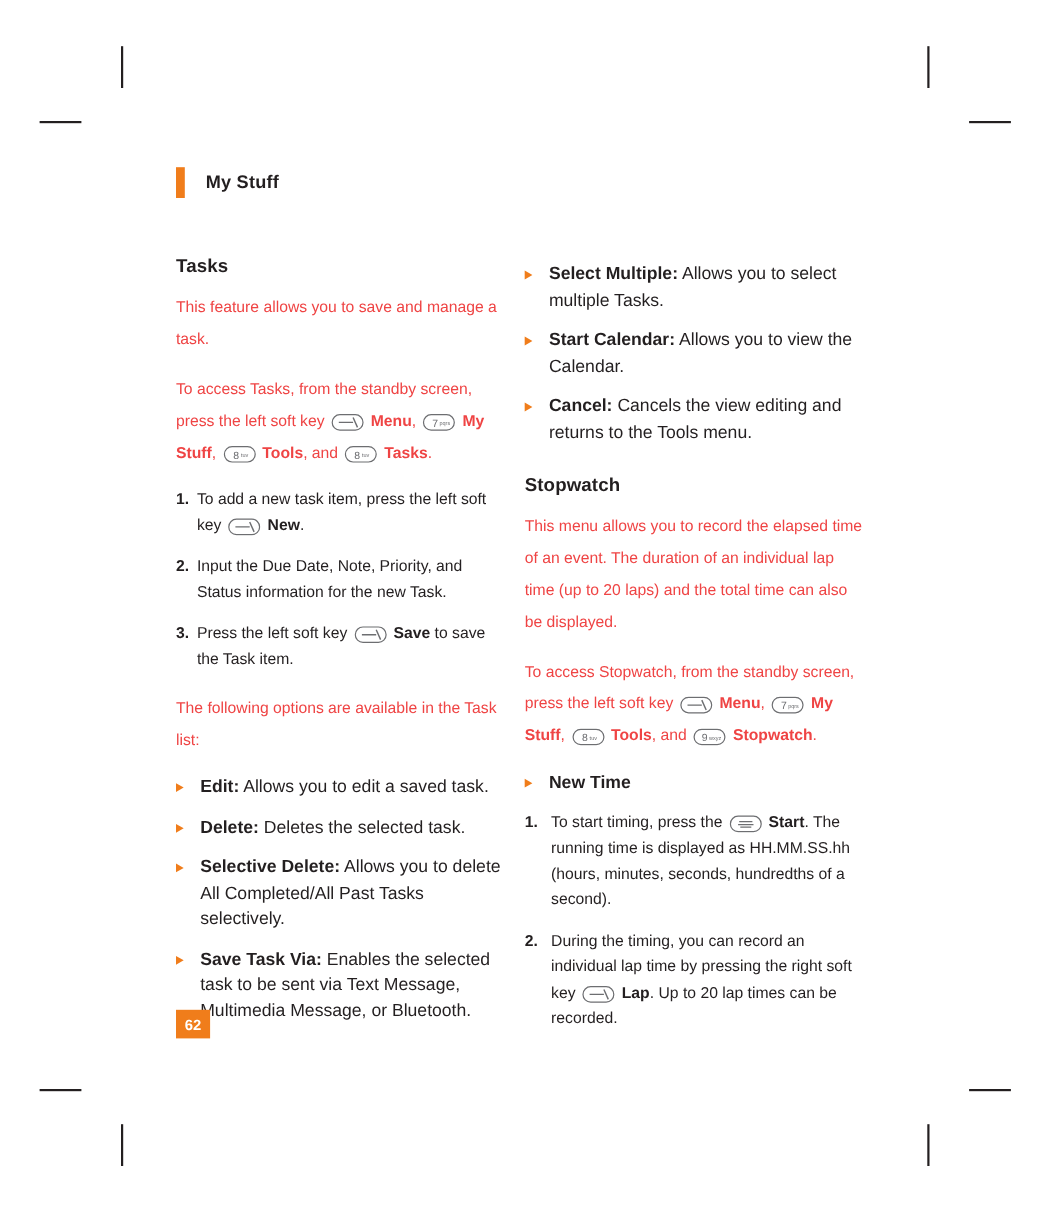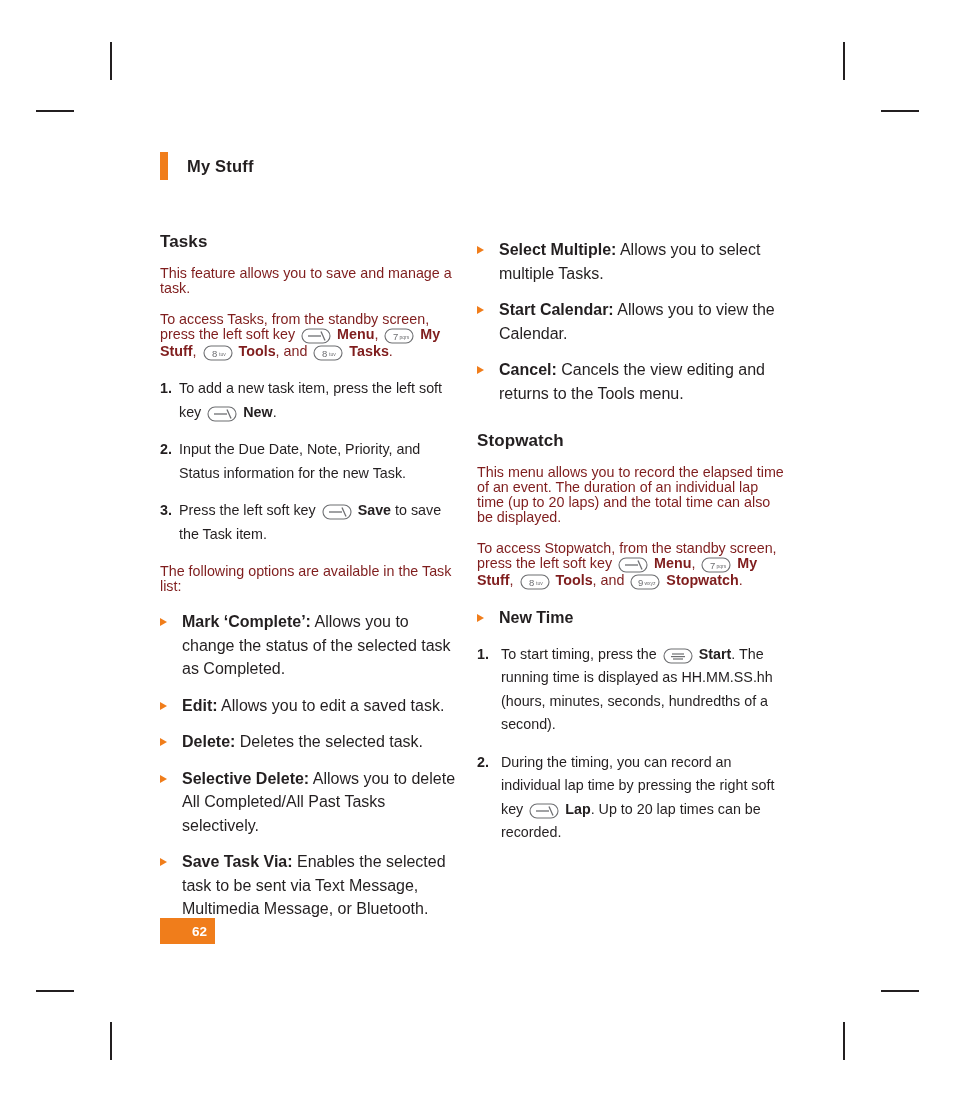--- a/index.html
+++ b/index.html
@@ -58,23 +58,23 @@
     font-size: 17px;
     font-weight: bold;
     color: #231f20;
     margin: 0 0 14px 0;
     letter-spacing: 0.1px;
   }
   h2.sec.spaced { margin-top: 30px; }
 
   p.body {
     font-size: 14.3px;
-    line-height: 15px;
+    line-height: 29px;
     margin: 0 0 16px 0;
-    color: #7f1d1d;
+    color: #ef4444;
   }
 
   b { font-weight: bold; }
 
   
   .num-item {
     display: flex;
     font-size: 14.3px;
     line-height: 23.5px;
     margin-bottom: 14px;
@@ -124,21 +124,20 @@
     top: 918px;
     width: 31px;
     height: 26px;
     background: #f07d1b;
     color: #ffffff;
     font-size: 13.5px;
     font-weight: bold;
     display: flex;
     align-items: center;
     justify-content: center;
-    padding-left: 24px;
   }
 </style>
 </head>
 <body>
 
 <div class="crop crop-v" style="left:110px; top:42px;"></div>
 <div class="crop crop-v" style="left:843px; top:42px;"></div>
 <div class="crop crop-h" style="left:36px; top:110px;"></div>
 <div class="crop crop-h" style="left:881px; top:110px;"></div>
 <div class="crop crop-h" style="left:36px; top:990px;"></div>
@@ -224,29 +223,20 @@
           <path d="M20 3.5 L24 12.5" stroke="#6d6e71" stroke-width="1.3"></path>
         </svg>
       </span>
       <b>Save</b>
       <span>to save the Task item.</span>
     </div>
   </div>
 
   <p class="body" style="margin-top:18px;">The following options are available in the Task list:</p>
 
-  <div class="bul-item">
-    <div class="tri">
-        <div class="tri-shape"></div>
-      </div>
-    <div class="txt">
-      <b>Mark ‘Complete’:</b>
-      <span>Allows you to change the status of the selected task as Completed.</span>
-    </div>
-  </div>
 
   <div class="bul-item">
     <div class="tri">
         <div class="tri-shape"></div>
       </div>
     <div class="txt">
       <b>Edit:</b>
       <span>Allows you to edit a saved task.</span>
     </div>
   </div>

